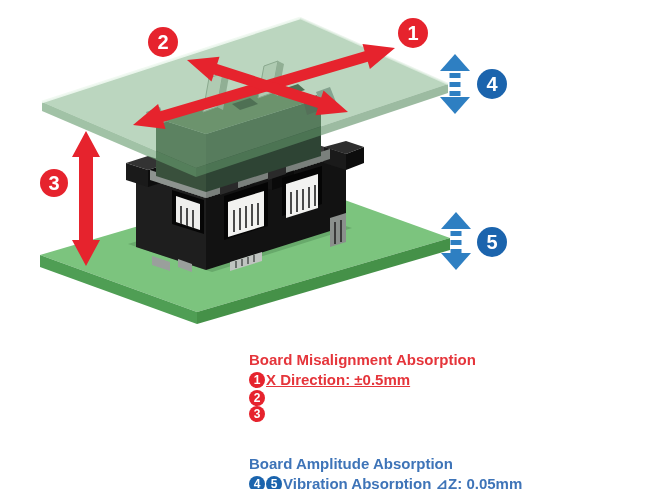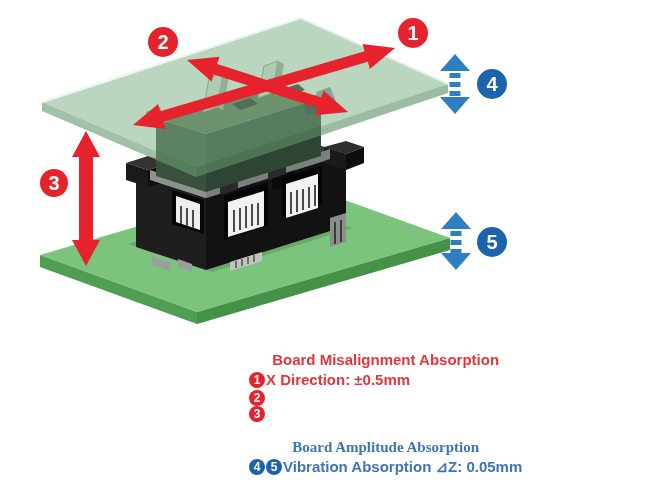--- a/index.html
+++ b/index.html
@@ -4,33 +4,33 @@
 <style>
   html,body{margin:0;padding:0;background:#fff;}
   #stage{
     position:relative;width:656px;height:489px;background:#ffffff;
     overflow:hidden;font-family:"Liberation Sans",sans-serif;
   }
   #diagram-svg{position:absolute;left:0;top:0;}
   .badge-num{font:bold 20px "Liberation Sans",sans-serif;fill:#ffffff;}
   
   .legend{position:absolute;left:249px;top:350px;font-size:15px;line-height:20px;white-space:nowrap;}
-  .legend-title{font-weight:bold;letter-spacing:0;text-align:center;}
+  .legend-title{font-weight:bold;letter-spacing:0;}
   .legend-title.red, .legend-line.red{color:#e5353b;}
   .legend-title.blue, .legend-line.blue{color:#3e74b8;}
   .legend-line{display:flex;align-items:center;}
-  .legend-line .txt{font-weight:bold;}
+  .legend-line .txt{font-weight:bold;text-decoration:underline;}
   .badge-inline{
     display:inline-flex;align-items:center;justify-content:center;
     width:16px;height:16px;border-radius:50%;
     color:#fff;font-size:12px;font-weight:bold;margin-right:1px;flex:0 0 auto;
   }
   .badge-inline.red-bg{background:#e6232d;}
   .badge-inline.blue-bg{background:#1b64ad;}
-  .amp-title{margin-top:15px;font-family:Liberation Serif, serif;}
+  .amp-title{margin-top:32px;}
 </style>
 </head>
 <body>
 
 <div id="stage">
 
   <svg id="diagram-svg" width="656" height="489" viewBox="0 0 656 489">
 
     <g>
       <polygon points="40,255 292,181 450,238 197,312" fill="#7cc47e"></polygon>

